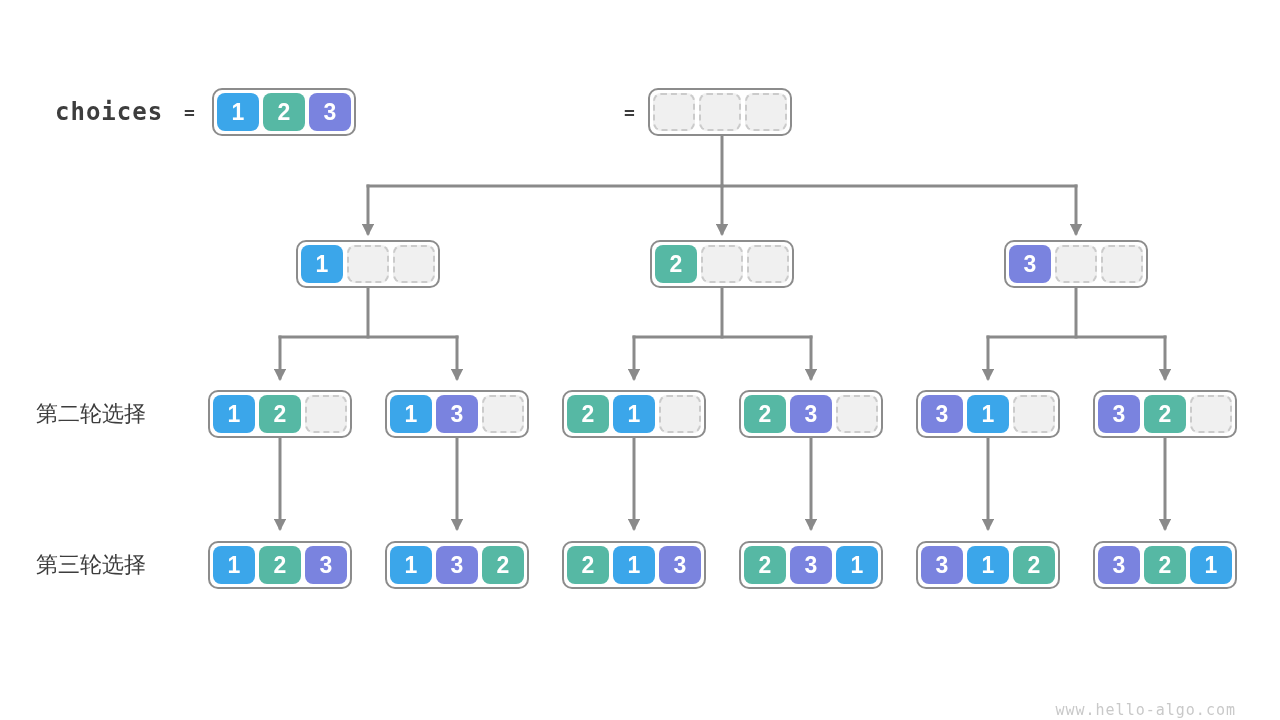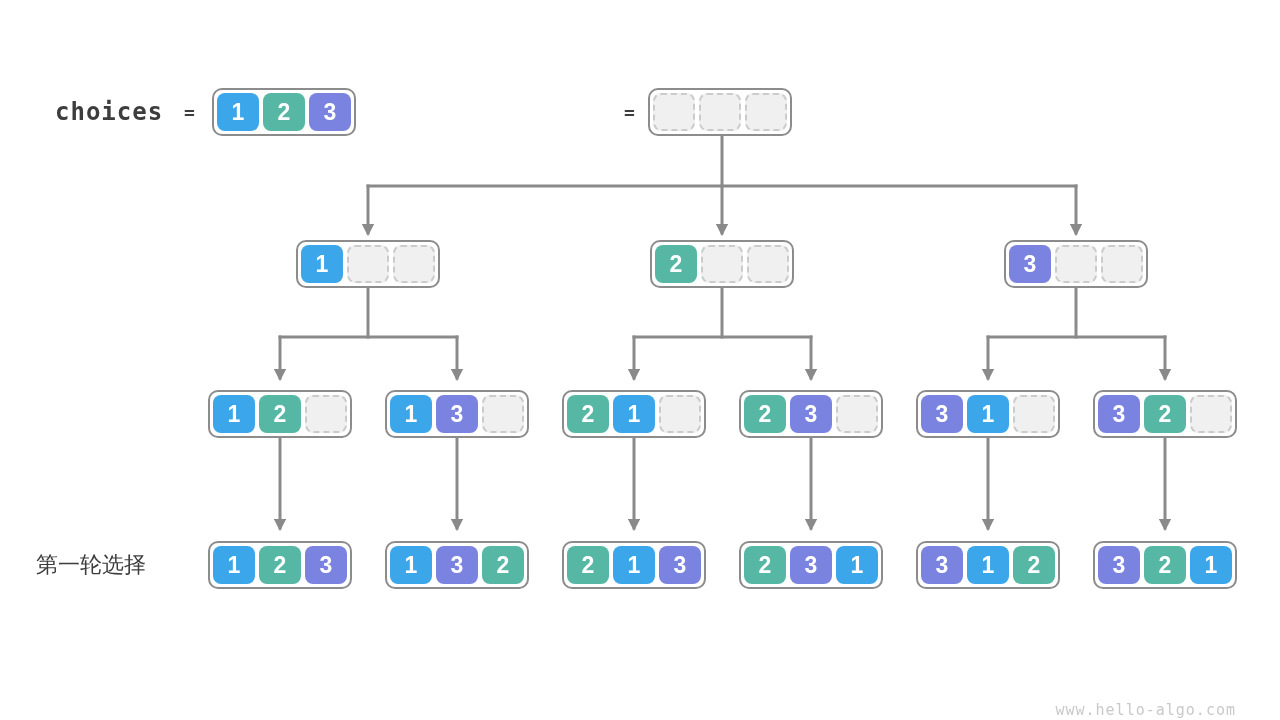--- a/index.html
+++ b/index.html
@@ -88,21 +88,22 @@
     </g>
   </svg>
 
   <div class="var-label" style="left:55px;top:88px">choices</div>
   <div class="equals" style="left:184px;top:88px">=</div>
   <div id="choices-box-slot"></div>
 
   <div class="equals" style="left:624px;top:88px">=</div>
   <div id="state-box-slot"></div>
 
-  <div class="round-label" style="top:541px">第一轮选择</div>
+  <div class="round-label" style="top:390px">第二轮选择</div>
+  <div class="round-label" style="top:541px">第三轮选择</div>
 
   <div class="watermark">www.hello-algo.com</div>
 <div class="state-box" style="left: 212px; top: 88px;">
       <div class="cell filled" style="background: var(--choice-1);">1</div>
       <div class="cell filled" style="background: var(--choice-2);">2</div>
       <div class="cell filled" style="background: var(--choice-3);">3</div>
     </div>
     <div class="state-box" style="left: 648px; top: 88px;">
       <div class="cell empty"></div>
       <div class="cell empty"></div>

